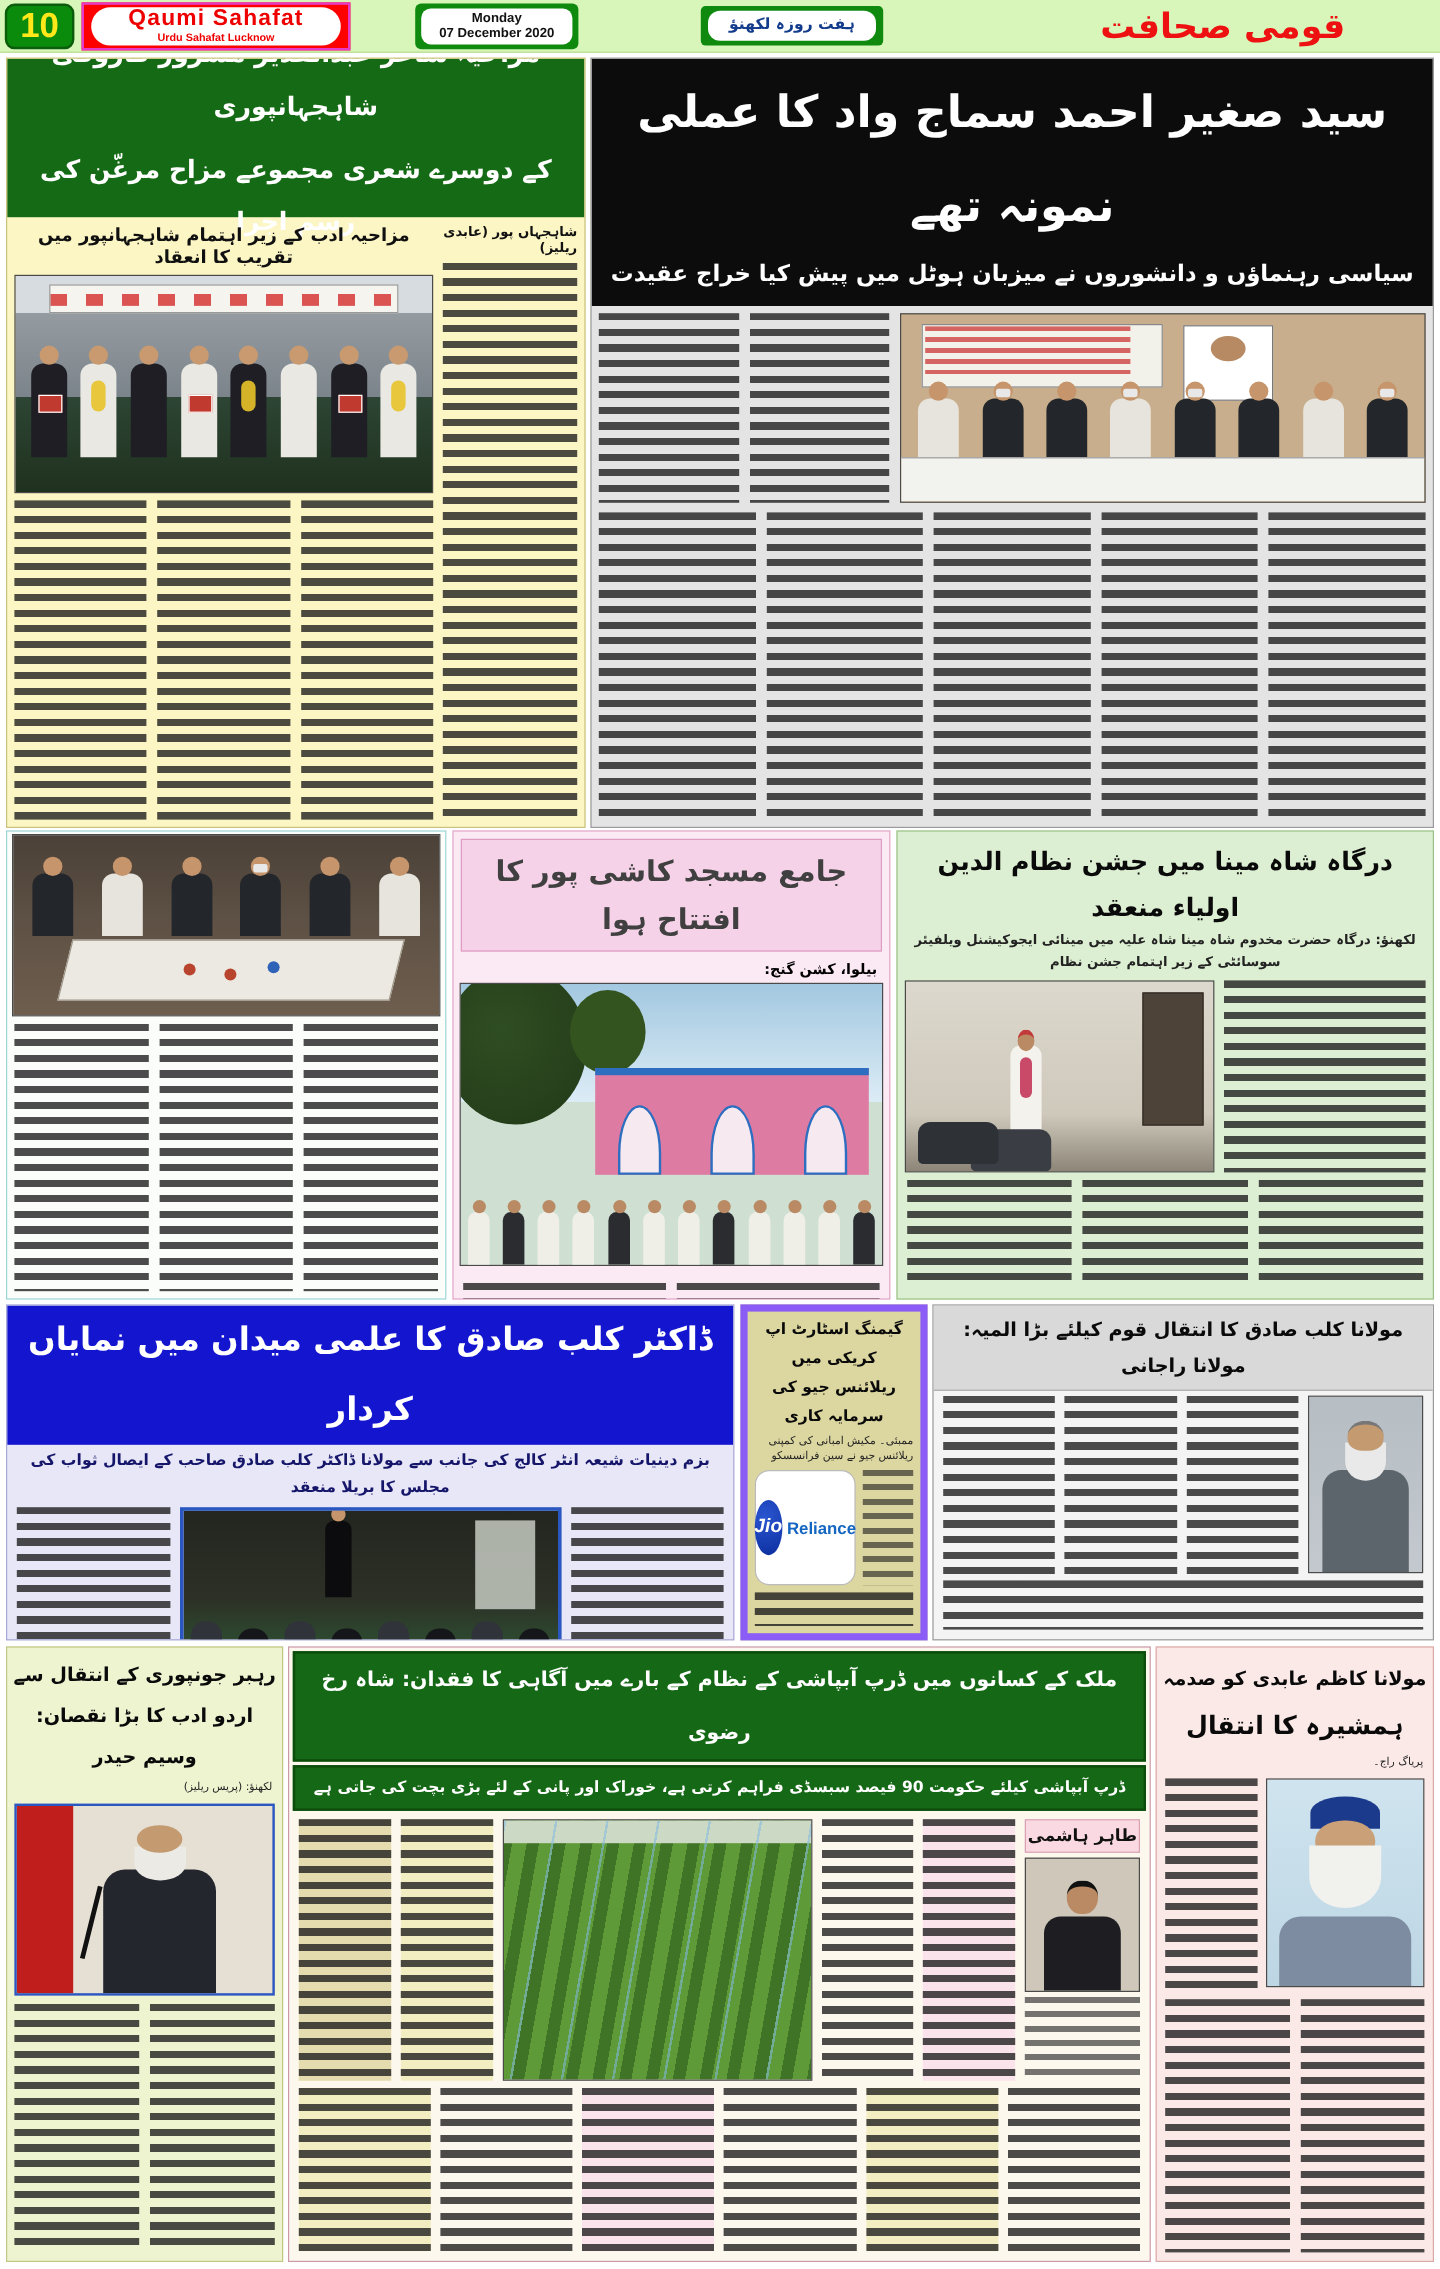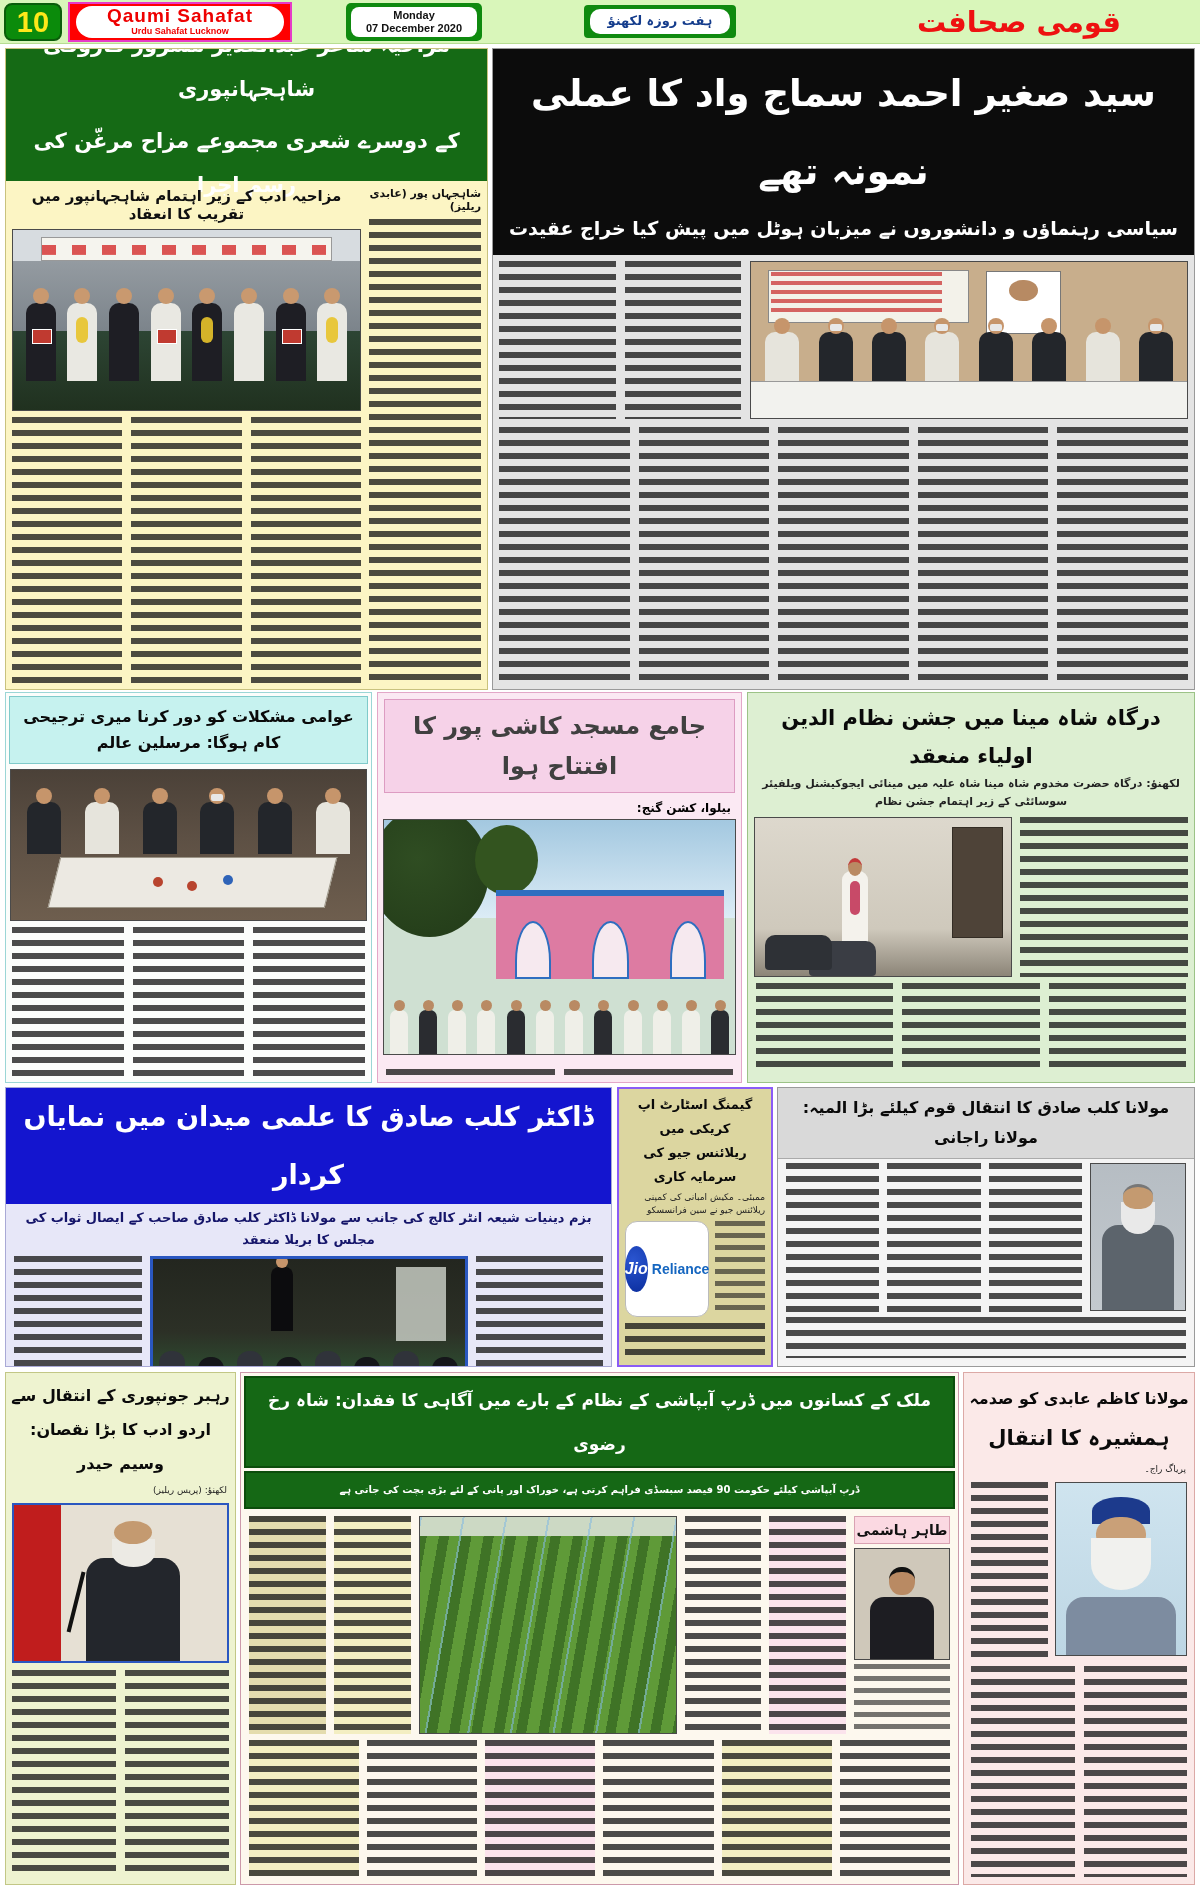--- a/index.html
+++ b/index.html
@@ -115,21 +115,21 @@
   .ll-photo-stack{width:318px;display:flex;flex-direction:column;gap:3px}
   .p-majlis{height:138px;background:linear-gradient(180deg,#23261f 0%,#2c3026 55%,#2e5a36 100%);border:3px solid #2a57c0}
   .p-majlis .door{position:absolute;right:6%;top:6%;width:16%;height:56%;background:#cfd4cc;opacity:.8}
   .p-majlis .stand{position:absolute;left:38%;top:6%;width:22px;height:64px;background:#0c0c0e;border-radius:8px 8px 0 0}
   .p-majlis .stand::before{content:"";position:absolute;top:-11px;left:5px;width:12px;height:12px;border-radius:50%;background:#c6956b}
   .p-majlis .crowd2{position:absolute;left:0;right:0;bottom:0;height:40%;display:flex;align-items:flex-end;justify-content:space-around}
   .bfig{width:26px;height:34px;background:#15161a;border-radius:12px 12px 0 0}
   .bfig:nth-child(2n){background:#30333a;height:40px}
 
   
-  .a-lc{left:617px;top:1087px;width:156px;height:280px;background:#dcd6a0;border:2px solid #8b5cf6}
+  .a-lc{left:617px;top:1087px;width:156px;height:280px;background:#dcd6a0;border:6px solid #8b5cf6}
   .jt{font-weight:bold;text-align:center;color:#0a0a0a}
   .jt1{font-size:13px;line-height:24px;padding-top:4px}
   .jt2{font-size:13px;line-height:24px}
   .jlead{font-size:9px;line-height:13px;text-align:right;direction:rtl;padding:2px 6px;color:#222}
   .jio-wrap{display:flex;direction:rtl;gap:6px;margin:2px 6px;flex:1}
   .jio-box{width:84px;height:96px;background:#fff;border-radius:12px;border:1px solid #bbb;display:flex;flex-direction:row;align-items:center;justify-content:center;gap:4px;flex:none;align-self:center}
   .jio-rel{color:#1566c0;font:bold 14px "Liberation Sans",sans-serif}
   .jio-circ{width:46px;height:46px;border-radius:50%;background:radial-gradient(circle at 35% 30%,#2a55d0,#0b2e9e);display:flex;align-items:center;justify-content:center}
   .jio-txt{color:#fff;font:italic bold 16px "Liberation Sans",sans-serif}
   .a-lc .bot{margin:4px 6px 6px;height:56px}
@@ -155,21 +155,21 @@
   .p-speech .man2{position:absolute;left:34%;bottom:0;width:44%;height:66%;background:#23262c;border-radius:18px 18px 0 0}
   .p-speech .beard2{position:absolute;left:46%;top:22%;width:20%;height:18%;border-radius:0 0 50% 50%;background:#eceae4}
   .p-speech .face2{position:absolute;left:47%;top:10%;width:18%;height:15%;border-radius:50%;background:#c49a70}
   .p-speech .mic{position:absolute;left:28%;bottom:18%;width:4px;height:40%;background:#111;transform:rotate(14deg)}
   .a-bl .cols{margin:4px 6px 6px}
 
   
   .a-bc{left:240px;top:1372px;width:719px;height:513px;background:#fdf8ee;border-color:#c9a}
   .gbar{background:#156815;border:2px solid #0c4d0c;color:#fff;font-weight:bold;text-align:center;margin:3px 3px 0}
   .gbar1{font-size:17px;line-height:44px}
-  .gbar2{font-size:10px;line-height:34px;margin-bottom:3px}
+  .gbar2{font-size:13px;line-height:34px;margin-bottom:3px}
   .bc-row1{display:flex;direction:rtl;gap:8px;margin:4px 8px;height:218px}
   .byline-block{width:96px;display:flex;flex-direction:column;gap:4px}
   .byline-name{background:#fbd9e2;border:1px solid #d9a2b2;font-weight:bold;font-size:14px;line-height:26px;text-align:center;color:#111}
   .p-tahir{height:112px;background:#cfc8ba}
   .p-tahir .tb{position:absolute;left:16%;bottom:0;width:68%;height:56%;background:#1d1d22;border-radius:14px 14px 0 0}
   .p-tahir .tf{position:absolute;left:36%;top:16%;width:28%;height:26%;border-radius:46%;background:#b98a63;border-top:5px solid #111}
   .p-field{width:258px;height:100%;background:repeating-linear-gradient(100deg,#3f7326 0 10px,#5f9a38 10px 22px)}
   .p-field::before{content:"";position:absolute;left:0;right:0;top:0;height:9%;background:#ccd9c4}
   .p-field::after{content:"";position:absolute;inset:0;background:repeating-linear-gradient(100deg,rgba(130,185,225,.55) 0 2px,transparent 2px 42px)}
   .ft.pink{background-color:#fbe3ec}
@@ -278,21 +278,20 @@
         <div class="ft"></div>
         <div class="ft"></div>
         <div class="ft"></div>
         <div class="ft"></div>
         <div class="ft"></div>
       </div>
     </div>
   </section>
 
   <section class="art a-ml">
-    <div class="hlcyan ur">عوامی مشکلات کو دور کرنا میری ترجیحی کام ہوگا: مرسلین عالم</div>
     <div class="photo p-meet">
       <div class="mtable"></div>
       <div class="mcup"></div>
       <div class="heads" style="bottom:44%;">
         <span class="man"></span>
           <span class="man wh"></span>
           <span class="man"></span>
           <span class="man msk"></span>
           <span class="man"></span>
           <span class="man wh"></span>

